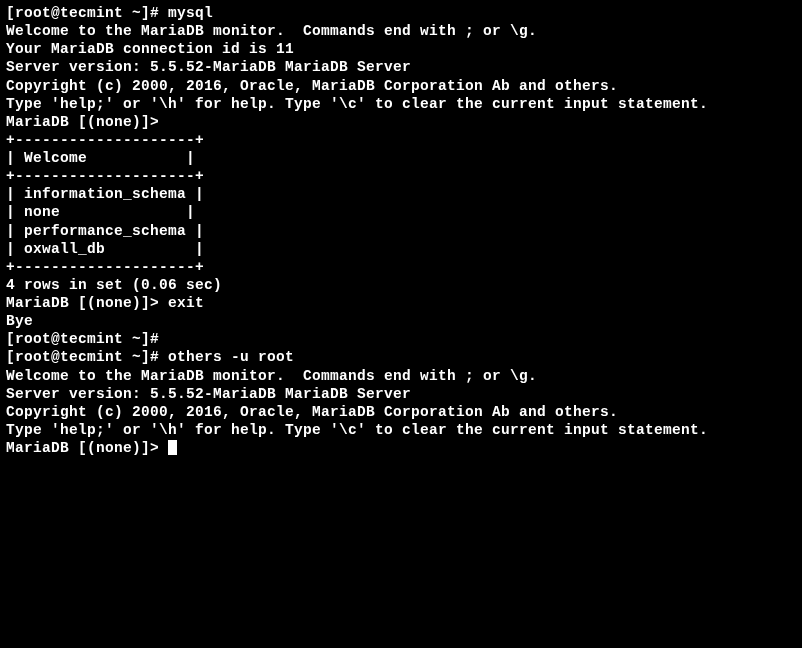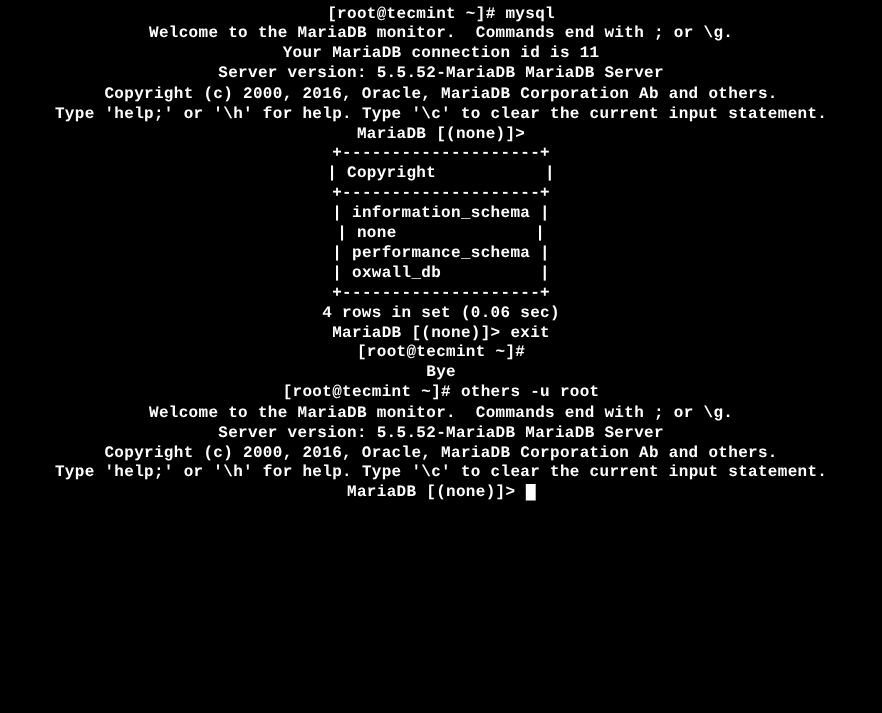--- a/index.html
+++ b/index.html
@@ -15,21 +15,20 @@
       font-weight: bold;
       line-height: 1.25;
       padding: 4px 6px;
       width: 802px;
       height: 648px;
       overflow: hidden;
       letter-spacing: 0.3px;
     }
     .line {
       white-space: pre;
-      text-align: center;
     }
     .cursor {
       display: inline-block;
       width: 9px;
       height: 15px;
       background: #fff;
       vertical-align: text-bottom;
       margin-bottom: 1px;
     }
   </style>
@@ -41,32 +40,32 @@
 <div class="line">Welcome to the MariaDB monitor.  Commands end with ; or \g.</div>
 <div class="line">Your MariaDB connection id is 11</div>
 <div class="line">Server version: 5.5.52-MariaDB MariaDB Server</div>
 <div class="line"></div>
 <div class="line">Copyright (c) 2000, 2016, Oracle, MariaDB Corporation Ab and others.</div>
 <div class="line"></div>
 <div class="line">Type 'help;' or '\h' for help. Type '\c' to clear the current input statement.</div>
 <div class="line"></div>
 <div class="line">MariaDB [(none)]&gt;</div>
 <div class="line">+--------------------+</div>
-<div class="line">| Copyright           |</div>
+<div class="line">| Welcome           |</div>
 <div class="line">+--------------------+</div>
 <div class="line">| information_schema |</div>
 <div class="line">| none              |</div>
 <div class="line">| performance_schema |</div>
 <div class="line">| oxwall_db          |</div>
 <div class="line">+--------------------+</div>
 <div class="line">4 rows in set (0.06 sec)</div>
 <div class="line"></div>
 <div class="line">MariaDB [(none)]&gt; exit</div>
+<div class="line">Bye</div>
 <div class="line">[root@tecmint ~]#</div>
-<div class="line">Bye</div>
 <div class="line">[root@tecmint ~]# others -u root</div>
 <div class="line">Welcome to the MariaDB monitor.  Commands end with ; or \g.</div>
 <div class="line">Server version: 5.5.52-MariaDB MariaDB Server</div>
 <div class="line"></div>
 <div class="line">Copyright (c) 2000, 2016, Oracle, MariaDB Corporation Ab and others.</div>
 <div class="line"></div>
 <div class="line">Type 'help;' or '\h' for help. Type '\c' to clear the current input statement.</div>
 <div class="line"></div>
 <div class="line"><span>MariaDB [(none)]&gt; </span><span class="cursor"></span></div>
 </div>

